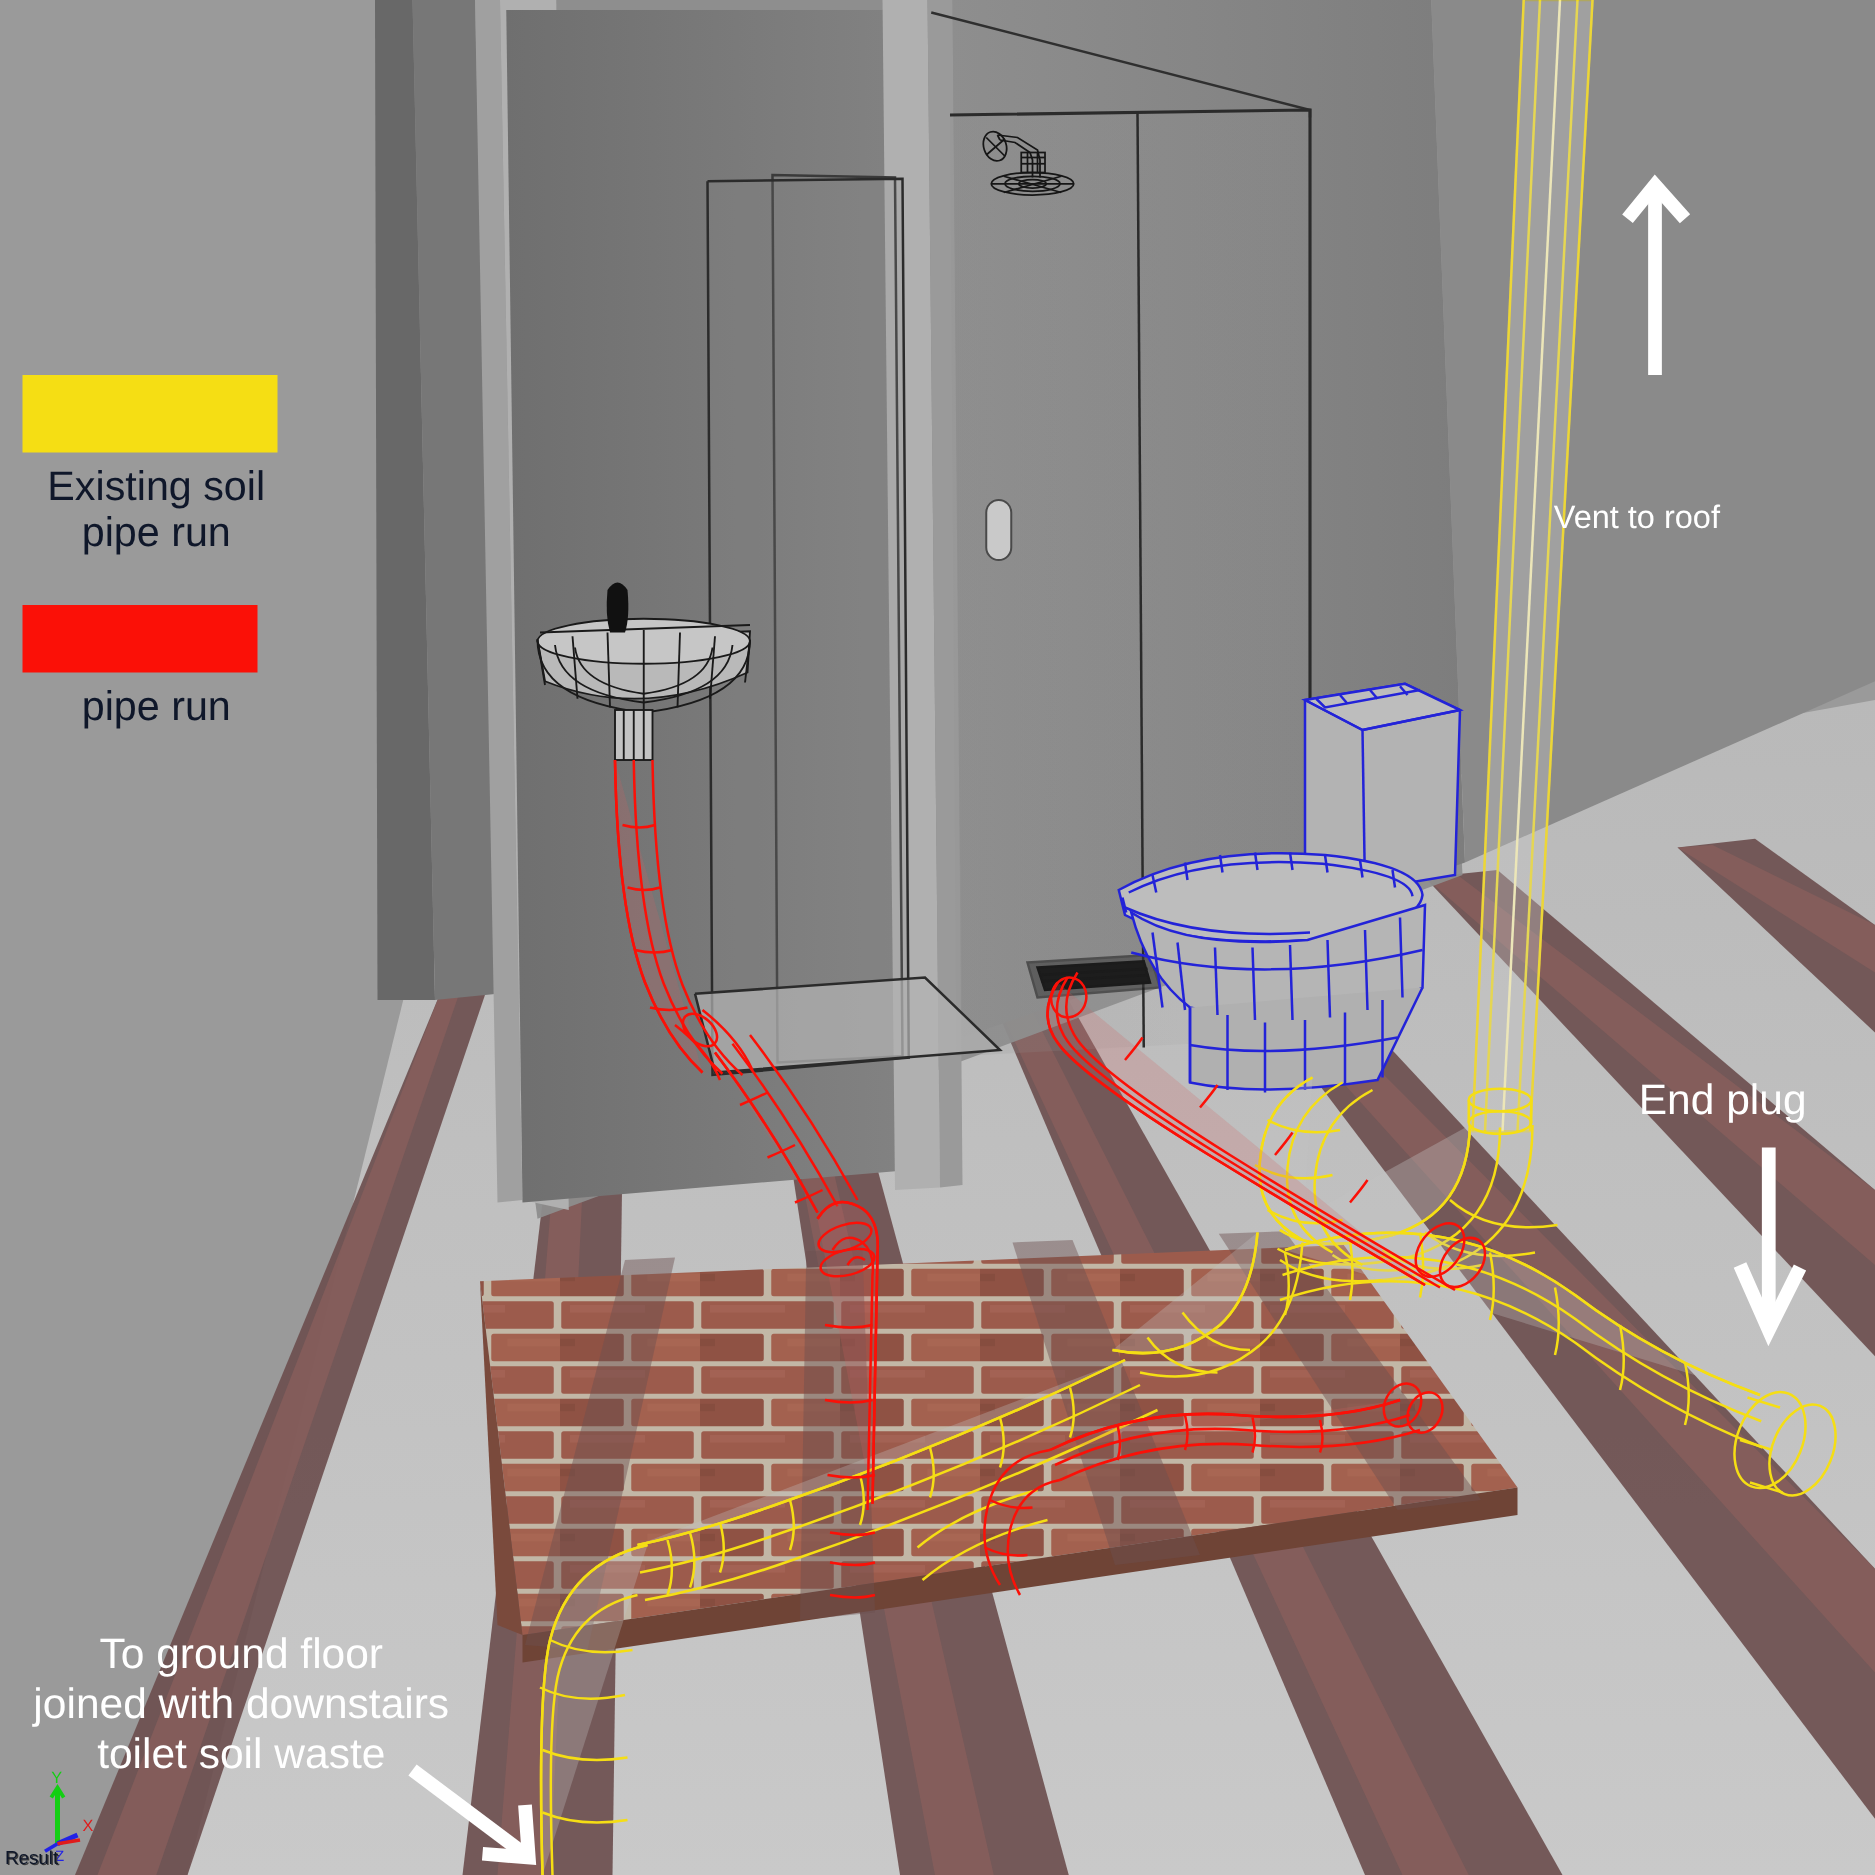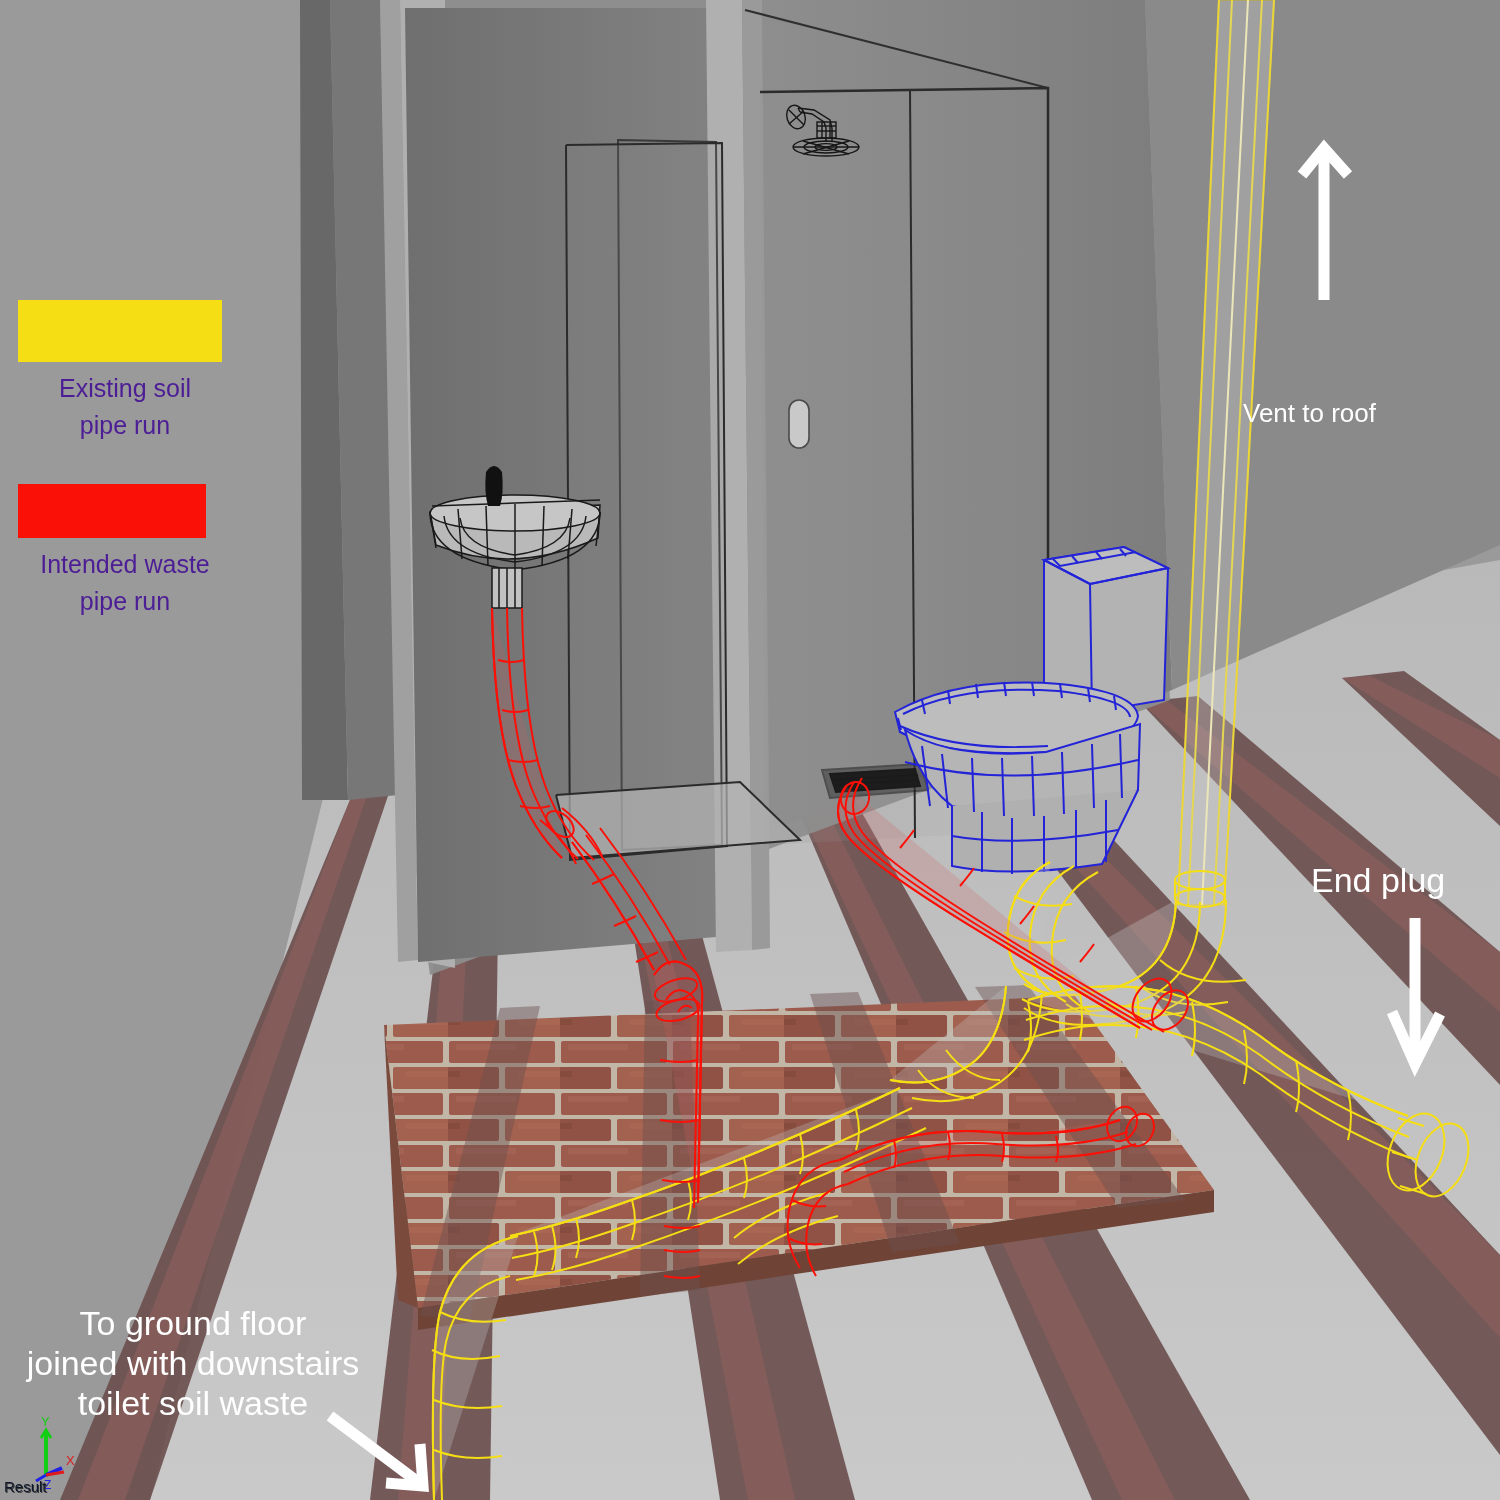--- a/index.html
+++ b/index.html
@@ -8,21 +8,21 @@
        font-family:"Liberation Sans",sans-serif;}
   #stage{position:relative;width:1500px;height:1500px;background:#9a9a9a;overflow:hidden;}
   #scene-svg{position:absolute;left:0;top:0;width:1500px;height:1500px;}
 
   
   .legend{position:absolute;left:0;top:300px;width:270px;}
   .legend-row{margin-bottom:18px;}
   .swatch{width:204px;height:62px;margin-left:18px;display:block;}
   .swatch.soil{background:#f5de14;}
   .swatch.waste{background:#fb1007;width:188px;height:54px;}
-  .legend-label{color:#4c1d95;font-size:25px;line-height:37px;text-align:center;
+  .legend-label{color:#0f172a;font-size:33px;line-height:37px;text-align:center;
                 width:250px;margin-top:8px;}
 
   
   .anno{position:absolute;color:#ffffff;font-size:26px;line-height:42px;
         white-space:nowrap;text-align:center;}
   #anno-vent{left:1243px;top:392px;}
   #anno-endplug{left:1311px;top:859px;font-size:34px;}
   #anno-ground{left:8px;top:1303px;font-size:34px;line-height:40px;
                text-align:center;white-space:normal;width:370px;}
 
@@ -461,21 +461,20 @@
     <div class="legend-row">
       <span class="swatch soil"></span>
       <div class="legend-label">
         <div>Existing soil</div>
         <div>pipe run</div>
       </div>
     </div>
     <div class="legend-row" style="margin-top:40px;">
       <span class="swatch waste"></span>
       <div class="legend-label">
-        <div>Intended waste</div>
         <div>pipe run</div>
       </div>
     </div>
   </div>
 
   <div class="anno" id="anno-vent">Vent to roof</div>
 
   <div class="anno" id="anno-endplug">End plug</div>
 
   <div class="anno" id="anno-ground">

